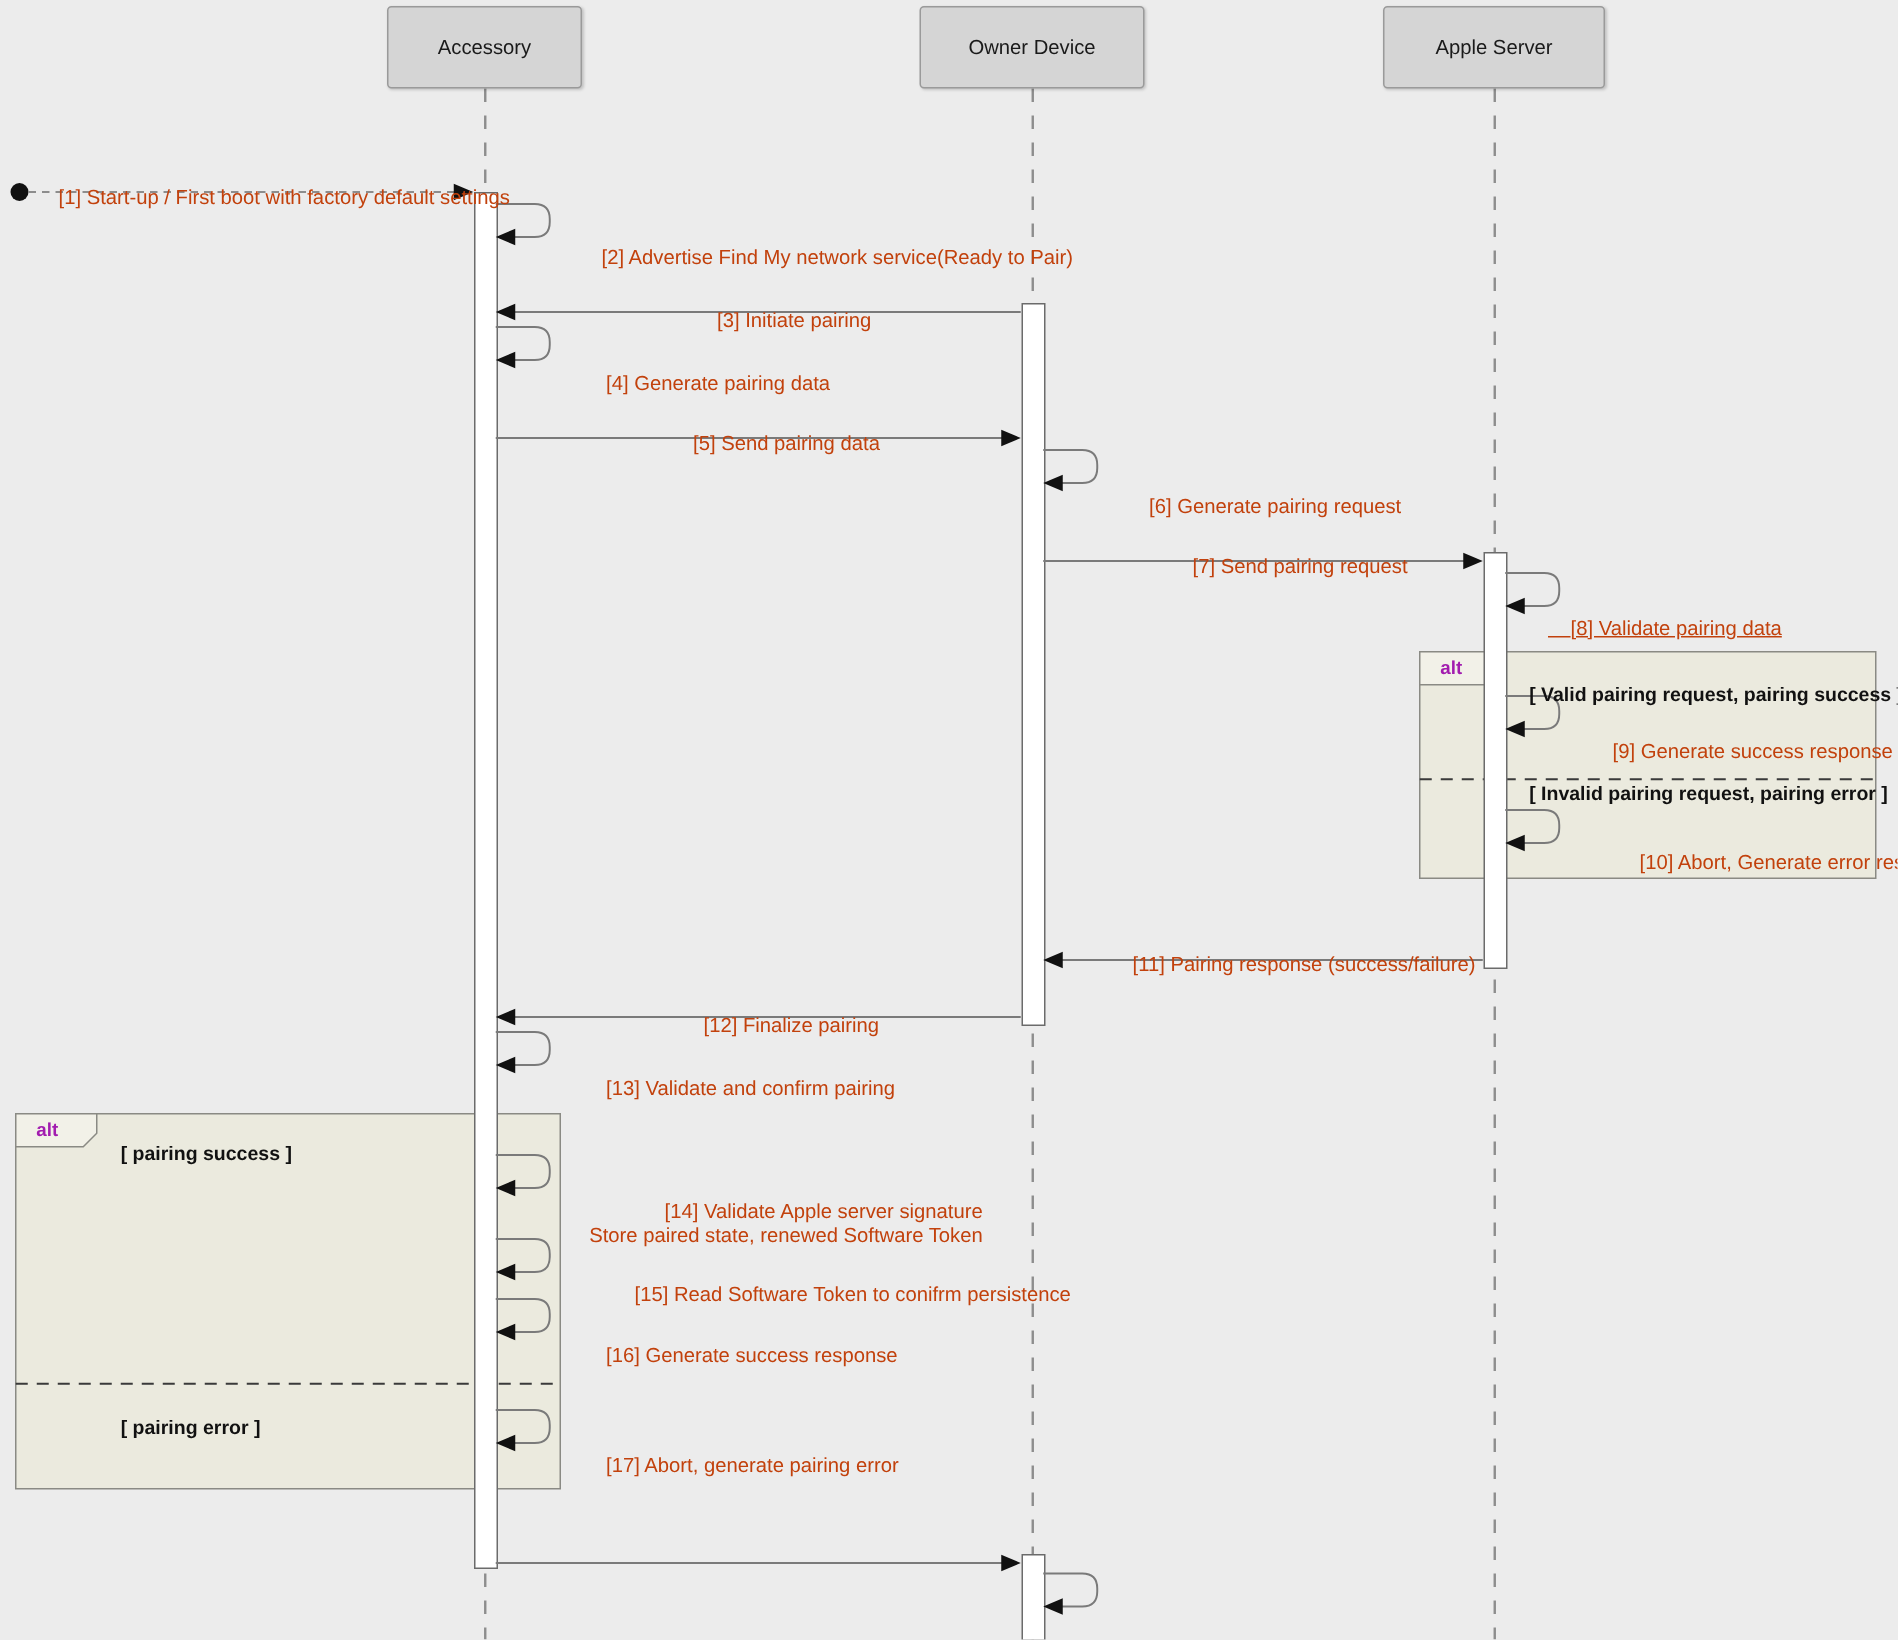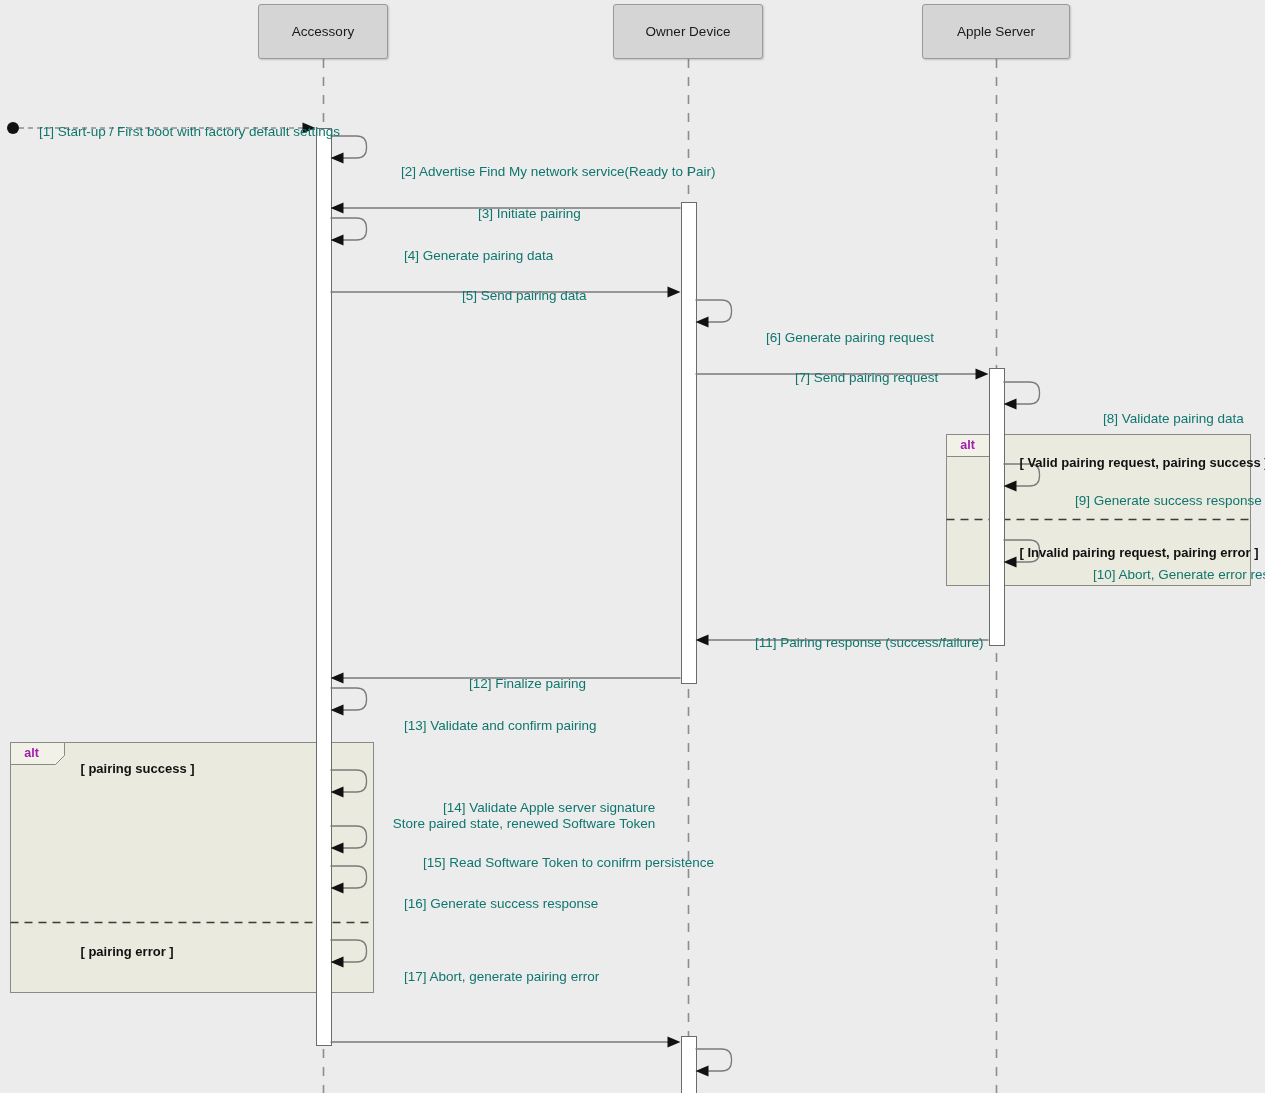--- a/index.html
+++ b/index.html
@@ -19,21 +19,21 @@
     border:1px solid #9a9a9a;
     border-radius:3px;
     box-sizing:border-box;
     display:flex;align-items:center;justify-content:center;
     font-size:13.5px;color:#1a1a1a;
     box-shadow:1px 1px 2px rgba(0,0,0,.18);
   }
   .msg-label{
     position:absolute;
     font-size:13.5px;
-    color:#0f766e;
+    color:#c2410c;
     white-space:pre;
     line-height:16px;
   }
   .frag-label{
     position:absolute;
     font-size:13px;
     font-weight:bold;
     color:#111;
     white-space:pre;
   }
@@ -135,21 +135,21 @@
   <div class="alt-tag" style="left:947px;top:435px;width:41px;height:20px;">
     <span>alt</span>
   </div>
   <div class="alt-tag" style="left:11px;top:743px;width:41px;height:20px;">
     <span>alt</span>
   </div>
 
   <div class="frag-label" style="left:1005px;top:440px;">
     <span>[ Valid pairing request, pairing success ]</span>
   </div>
-  <div class="frag-label" style="left:1005px;top:530px;">
+  <div class="frag-label" style="left:1005px;top:506px;">
     <span>[ Invalid pairing request, pairing error ]</span>
   </div>
   <div class="frag-label" style="left:66px;top:746px;">
     <span>[ pairing success ]</span>
   </div>
   <div class="frag-label" style="left:66px;top:929px;">
     <span>[ pairing error ]</span>
   </div>
 
   <div class="msg-label" style="left:24px;top:108px;">
@@ -159,21 +159,21 @@
   <div class="msg-label" style="left:463px;top:190px;">
     <span>[3] Initiate pairing</span></div>
   <div class="msg-label" style="left:389px;top:232px;">
     <span>[4] Generate pairing data</span></div>
   <div class="msg-label" style="left:447px;top:272px;">
     <span>[5] Send pairing data</span></div>
   <div class="msg-label" style="left:751px;top:314px;">
     <span>[6] Generate pairing request</span></div>
   <div class="msg-label" style="left:780px;top:354px;">
     <span>[7] Send pairing request</span></div>
-  <div class="msg-label" style="left:1088px;top:395px;">
+  <div class="msg-label" style="left:1032px;top:395px;text-decoration:underline;">
     <span>[8] Validate pairing data</span></div>
   <div class="msg-label" style="left:1060px;top:477px;">
     <span>[9] Generate success response</span></div>
   <div class="msg-label" style="left:1078px;top:551px;">
     <span>[10] Abort, Generate error response</span></div>
   <div class="msg-label" style="left:740px;top:619px;">
     <span>[11] Pairing response (success/failure)</span></div>
   <div class="msg-label" style="left:454px;top:660px;">
     <span>[12] Finalize pairing</span></div>
   <div class="msg-label" style="left:389px;top:702px;">

